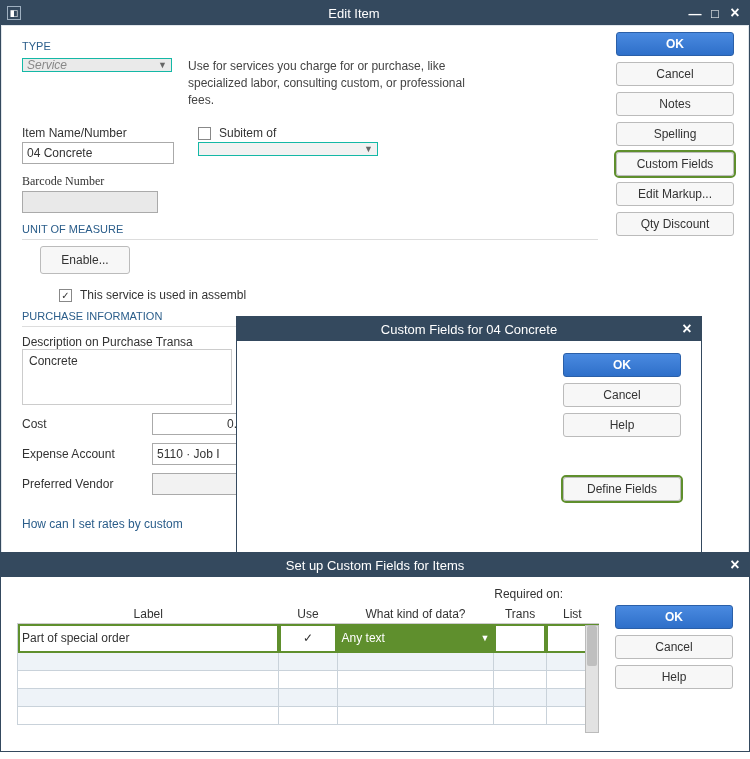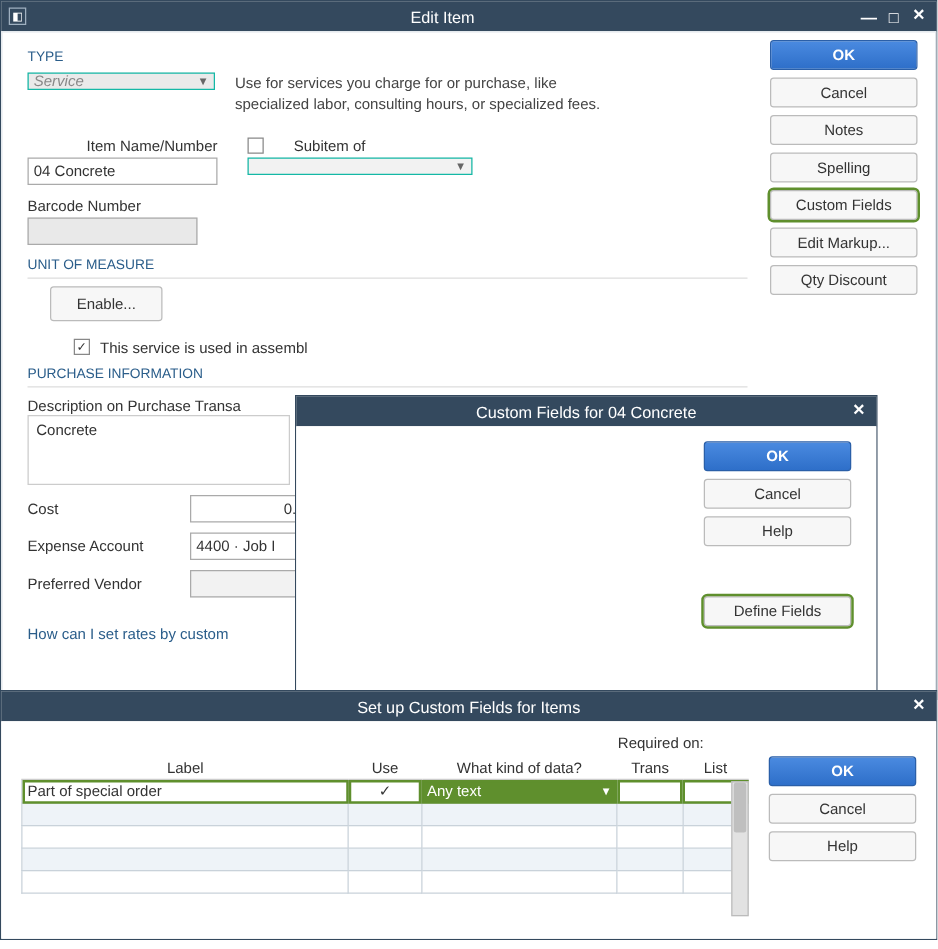--- a/index.html
+++ b/index.html
@@ -118,21 +118,21 @@
   #win-setup { left:0; top:552px; width:750px; height:200px; }
   #win-setup .setupbody { position:relative; height:calc(100% - 24px); background:#fff; padding:10px 16px 10px 16px; display:flex; gap:16px;}
   .tablewrap { flex:1; position:relative; }
   .req-label { position:absolute; right:36px; top:0; font-size:12px;}
   table.cftable { border-collapse:collapse; width:100%; margin-top:18px; table-layout:fixed;}
   table.cftable th { font-weight:normal; font-size:12px; padding:2px 4px; text-align:center; border-bottom:1px solid #ccc;}
   table.cftable th:first-child{text-align:center;}
   table.cftable td { border:1px solid #c9d2da; height:18px; padding:0 4px; font-size:12px;}
   tbody tr.alt td { background:#eef3f8; }
   .rowhighlight td { outline:2px solid #5f8f2d; outline-offset:-2px; position:relative;}
-  .kind-cell { background:#5f8f2d !important; color:#fff; display:flex; align-items:center; padding:0 4px; height:18px;}
+  .kind-cell { background:#5f8f2d !important; color:#fff; display:flex; align-items:center; padding:0 4px; height:28px;}
   .kind-cell .arrow{margin-left:auto;font-size:9px;color:#fff;}
   .use-check{ text-align:center;}
   .setup-sidebtns{ width:118px; display:flex; flex-direction:column; gap:6px; margin-top:18px;}
   .scroll-gutter{position:absolute; right:0; top:38px; bottom:8px; width:14px; background:#e2e2e2; border:1px solid #bbb;}
   .scroll-thumb{position:absolute; left:1px; right:1px; top:0; height:40px; background:#bfbfbf; border-radius:2px;}
   .titlebar .closebtn{font-size:16px;font-weight:bold;}
 </style>
 </head>
 <body>
 
@@ -157,42 +157,42 @@
       <div class="btn">Edit Markup...</div>
       <div class="btn">Qty Discount</div>
     </div>
 
     <div class="small-caps">TYPE</div>
     <div class="type-row" style="margin-top:6px;">
       <div class="combo disabled" style="width:150px;">
         <span>Service</span>
         <span class="arrow">▼</span>
       </div>
-      <div class="type-desc">Use for services you charge for or purchase, like specialized labor, consulting hours, or specialized fees.</div>
-    </div>
-
-    <div style="display:flex; gap:24px; margin-top:18px; align-items:flex-start;text-align:right;">
+      <div class="type-desc">Use for services you charge for or purchase, like specialized labor, consulting custom, or professional fees.</div>
+    </div>
+
+    <div style="display:flex; gap:24px; margin-top:18px; align-items:flex-start;">
       <div>
         <div class="label">Item Name/Number</div>
         <div class="textfield" style="width:152px;margin-top:2px;">
           <span>04 Concrete</span>
         </div>
       </div>
       <div style="flex:1;">
-        <div style="display:flex;align-items:center;gap:20px;">
+        <div style="display:flex;align-items:center;gap:4px;">
           <span class="checkbox"></span>
           <span class="label">Subitem of</span>
         </div>
         <div class="combo" style="width:180px;margin-top:2px;background:#f2f2f2;">
           <span class="arrow">▼</span>
         </div>
       </div>
     </div>
 
-    <div style="margin-top:10px;">
+    <div style="margin-top:10px;font-family:Liberation Serif, serif;">
       <div class="label">Barcode Number</div>
       <div class="textfield disabled" style="width:136px;margin-top:2px;"></div>
     </div>
 
     <div style="margin-top:10px;">
       <div class="small-caps">UNIT OF MEASURE</div>
       <div class="groupline"></div>
       <div class="btn enable-btn" style="margin-top:6px;">Enable...</div>
     </div>
 
@@ -211,21 +211,21 @@
 
       <div class="grid-row">
         <div class="lbl label">Cost</div>
         <div class="textfield fld" style="text-align:right;justify-content:flex-end;">
           <span>0.</span>
         </div>
       </div>
       <div class="grid-row">
         <div class="lbl label">Expense Account</div>
         <div class="textfield fld">
-          <span>4400 · Job I</span>
+          <span>5110 · Job I</span>
         </div>
       </div>
       <div class="grid-row">
         <div class="lbl label">Preferred Vendor</div>
         <div class="textfield fld" style="background:#f2f2f2;"></div>
       </div>
 
       <div class="link" style="margin-top:22px;">How can I set rates by custom</div>
     </div>
 

